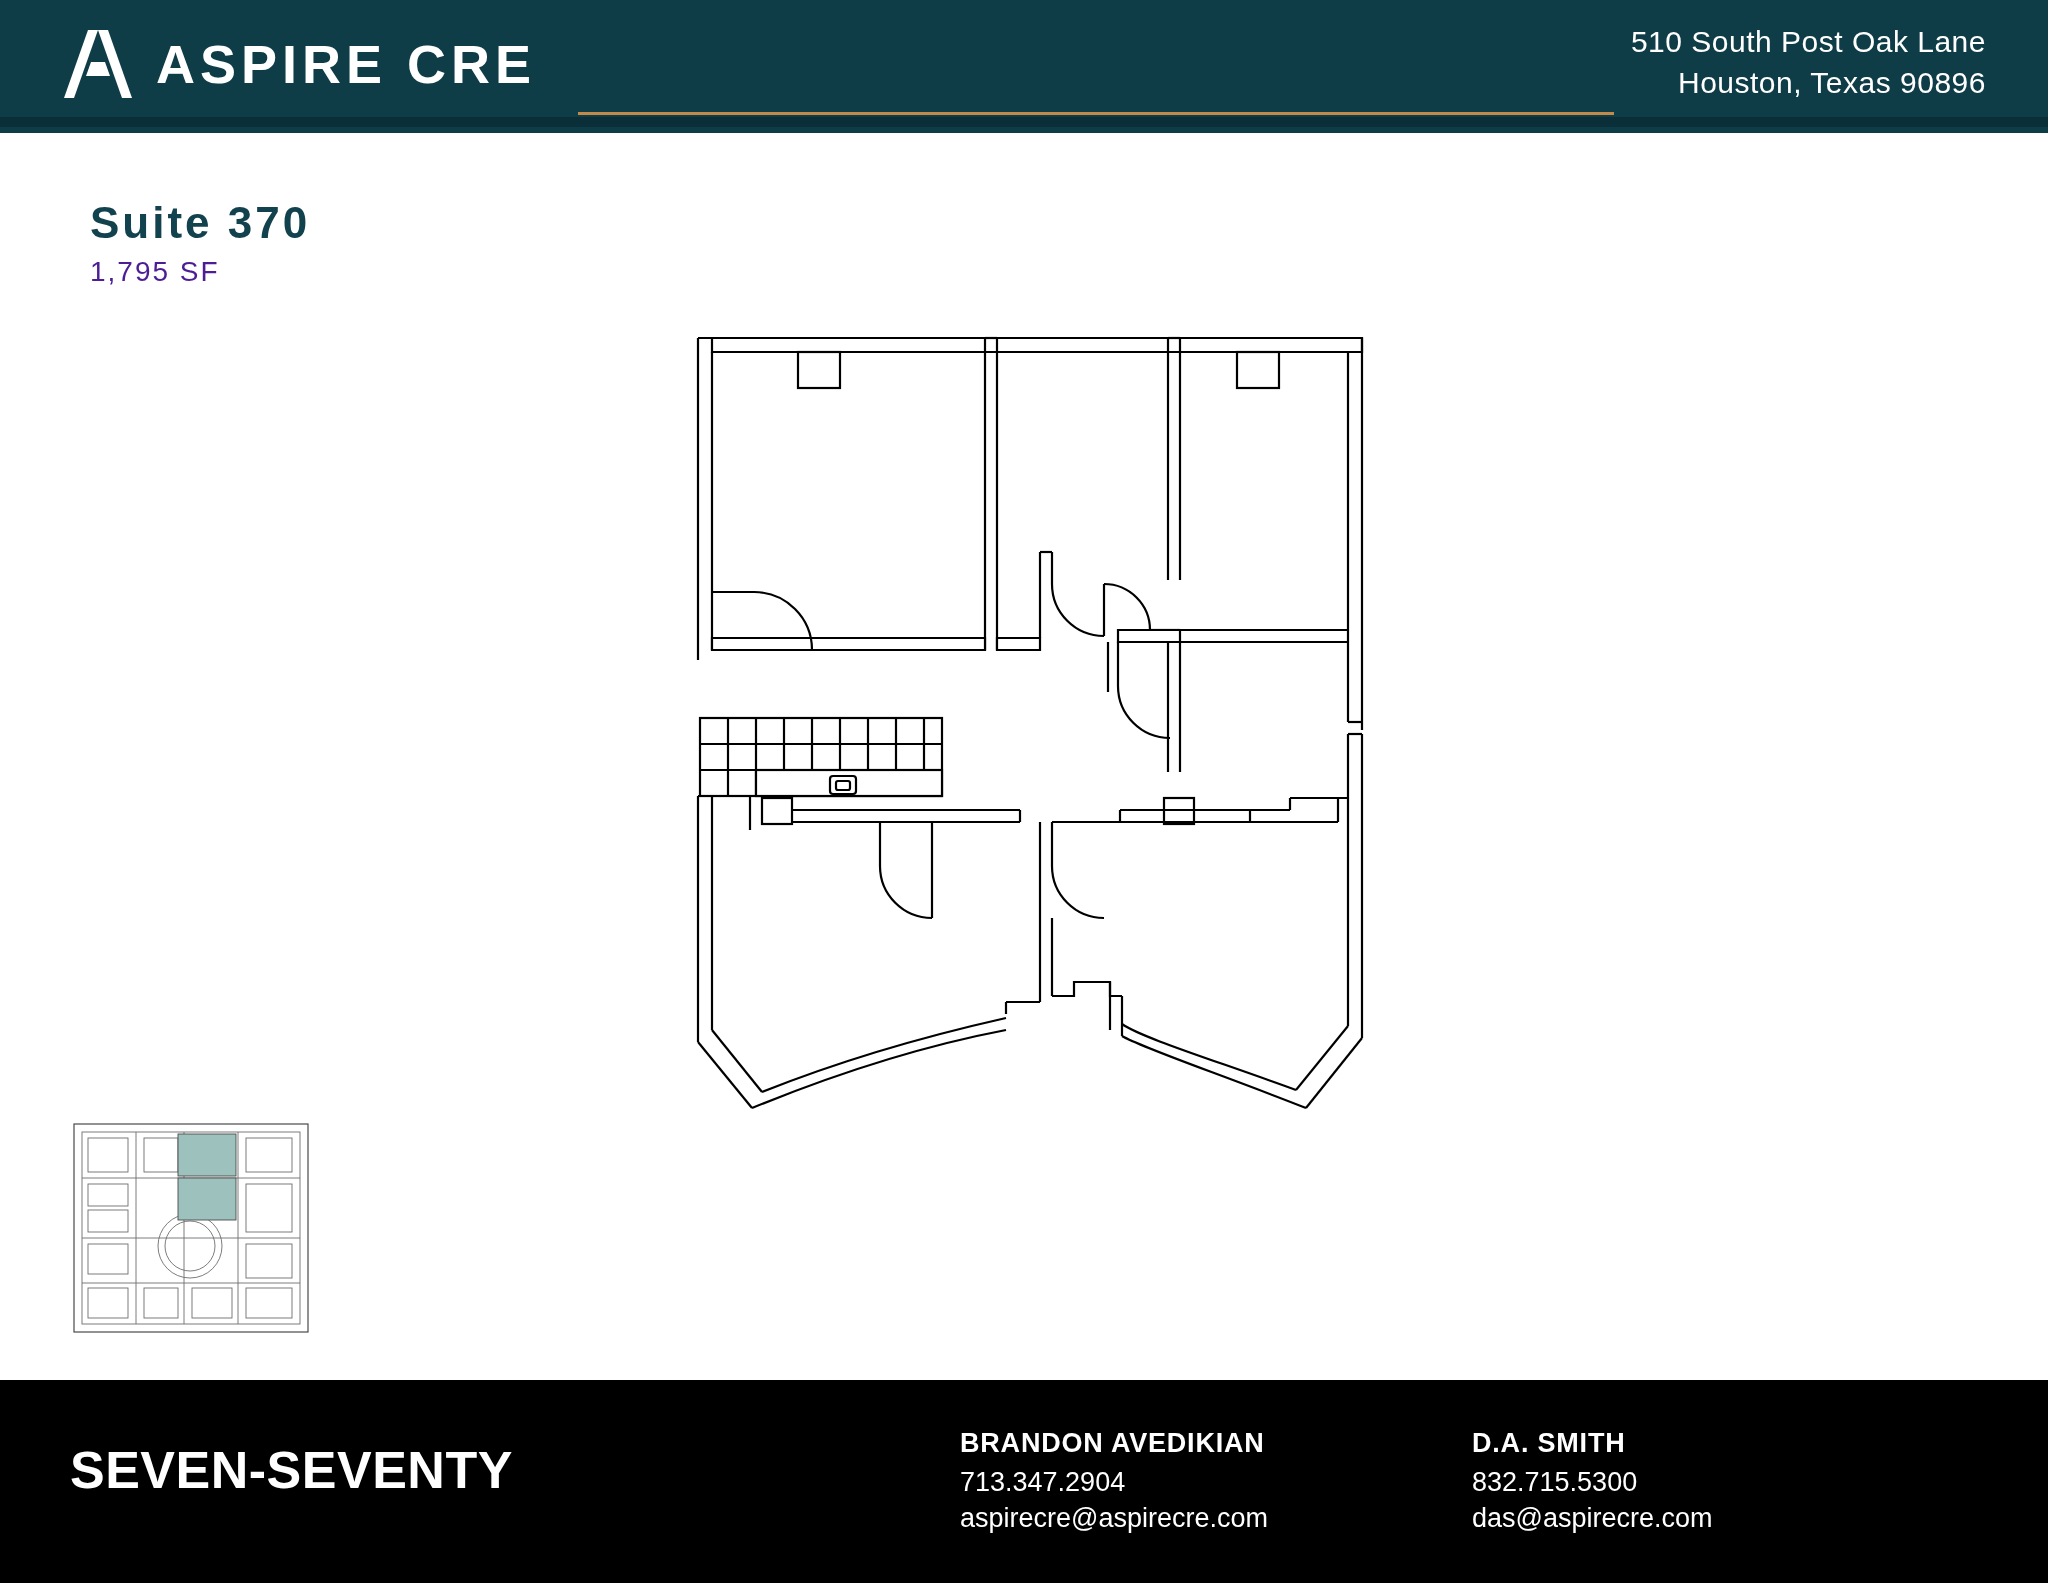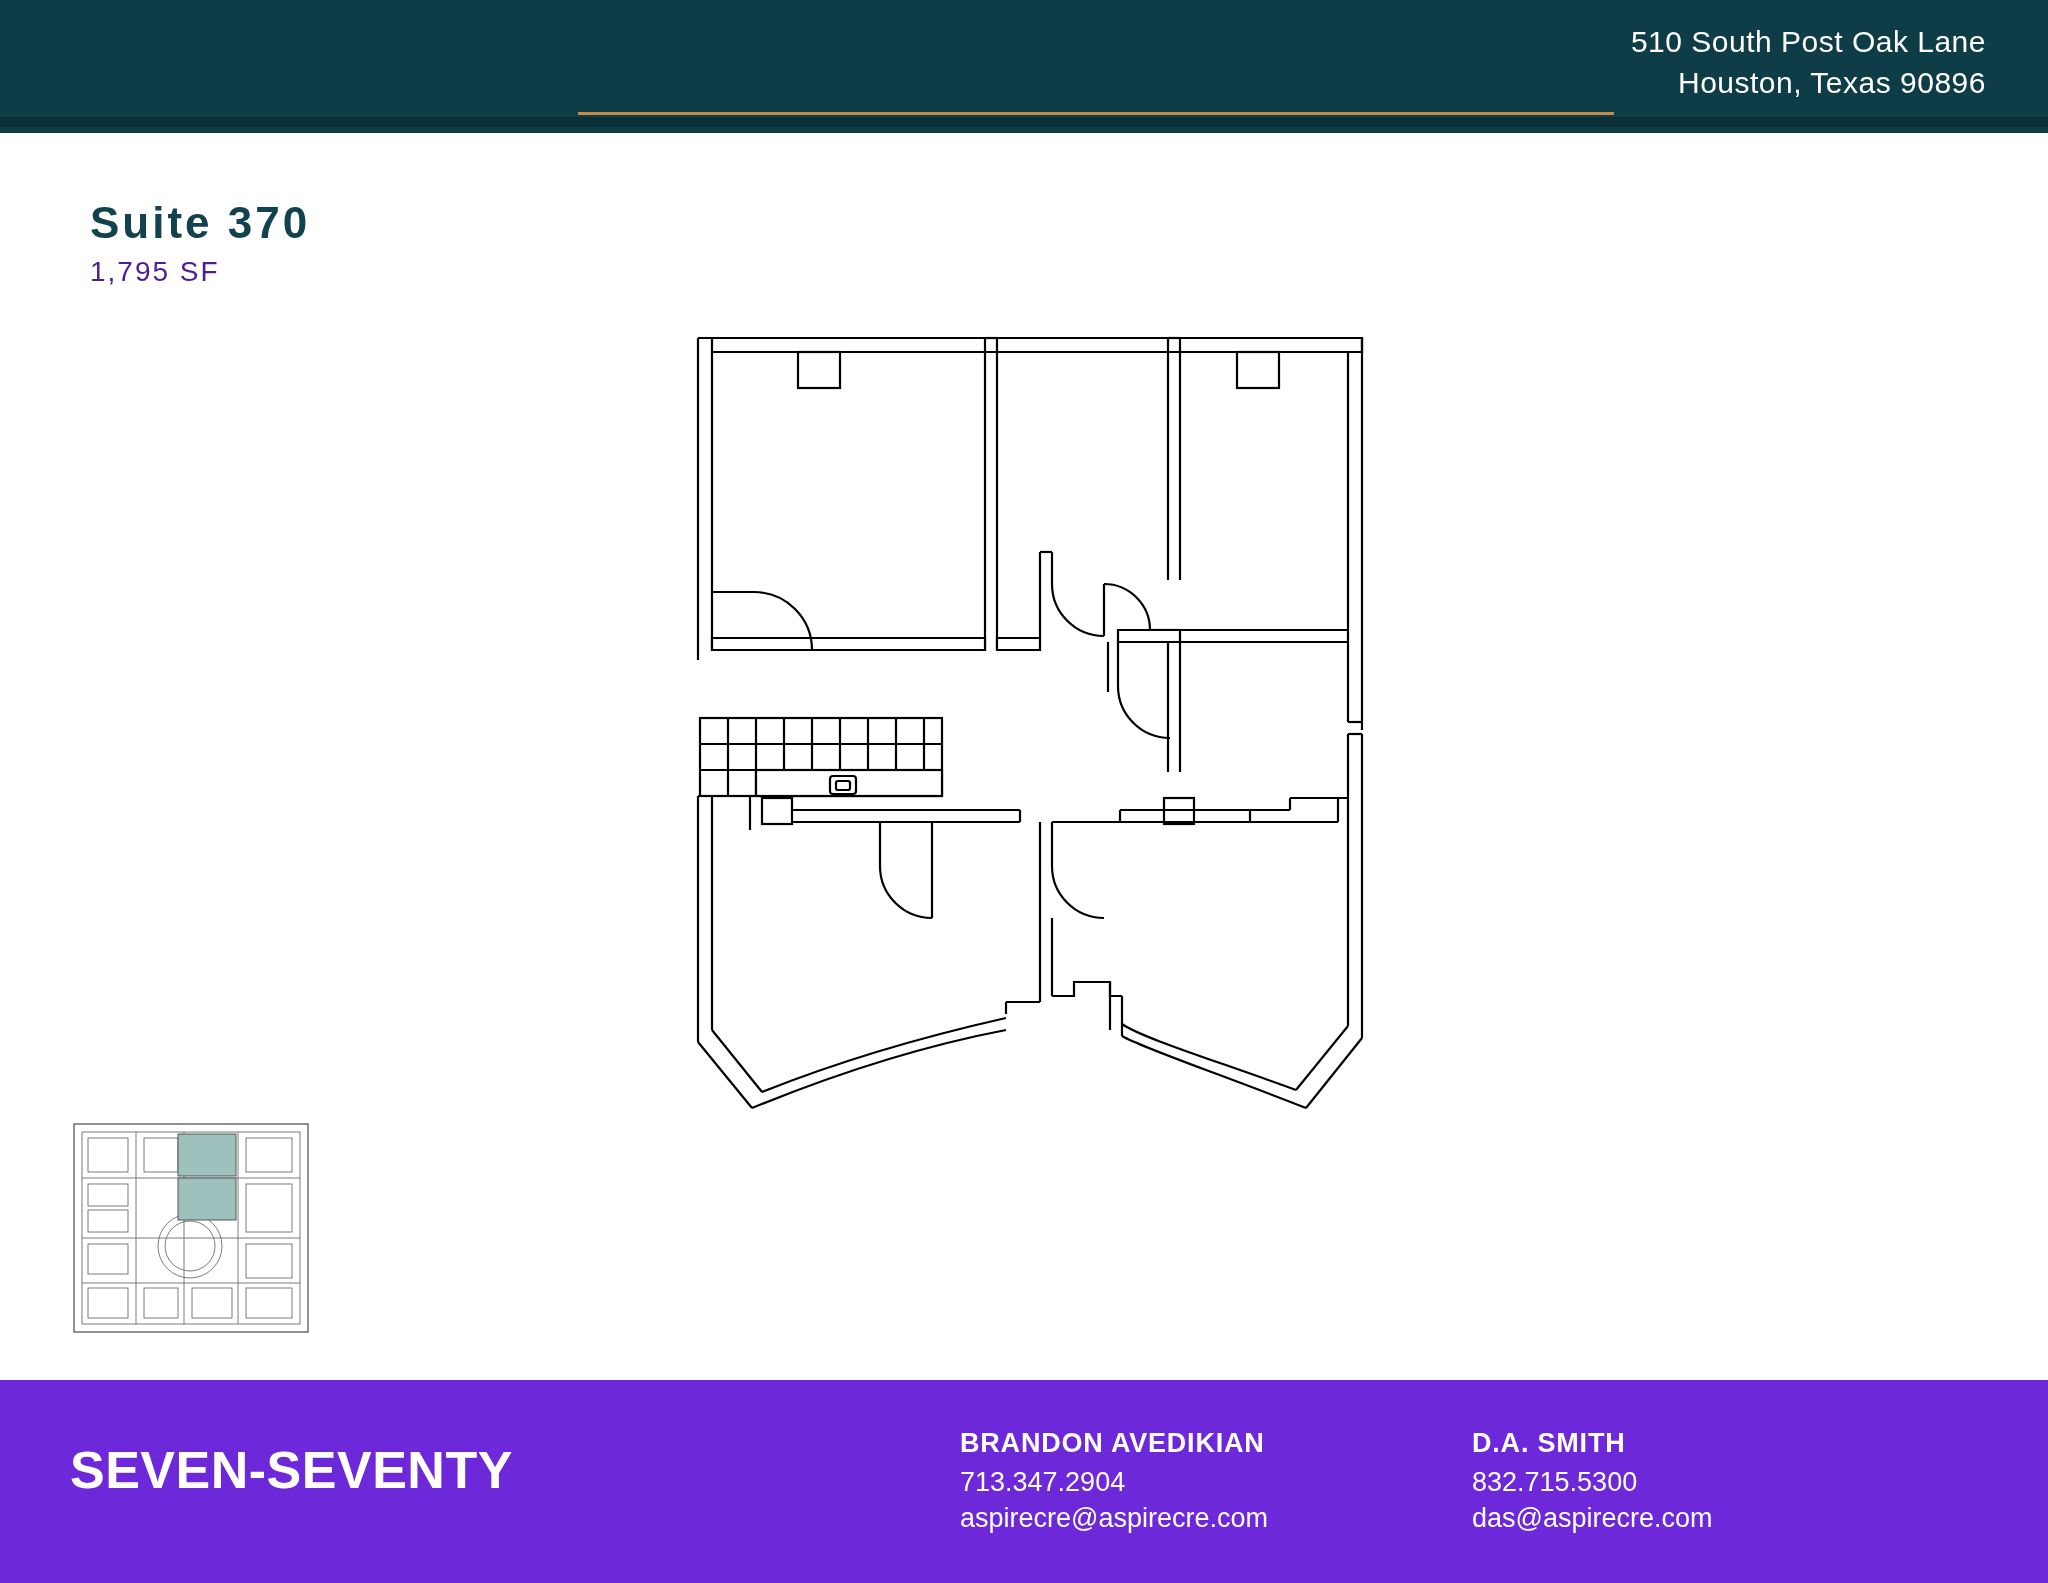--- a/index.html
+++ b/index.html
@@ -110,21 +110,21 @@
     height: 220px;
   }
   .keyplan svg { display: block; }
 
   
   .footer {
     position: absolute;
     left: 0; bottom: 0;
     width: 2048px;
     height: 203px;
-    background: #6d28d9;
+    background: #000000;
   }
   .footer-logo {
     position: absolute;
     left: 70px; top: 60px;
     color: #ffffff;
     font-size: 52px;
     font-weight: bold;
     letter-spacing: 0.5px;
     white-space: nowrap;
   }
@@ -146,20 +146,30 @@
     line-height: 1.35;
     white-space: nowrap;
   }
 </style>
 </head>
 <body>
 
 <div class="page">
 
   <div class="header">
+    <div class="brand">
+      <div class="brand-mark">
+        <svg width="80" height="72" viewBox="0 0 80 72" aria-hidden="true">
+          <path d="M6 70 L30 2 L40 2 L16 70 Z" fill="#ffffff"></path>
+          <path d="M40 2 L50 2 L74 70 L64 70 Z" fill="#ffffff"></path>
+          <path d="M33 34 L47 34 L52 48 L28 48 Z" fill="#ffffff"></path>
+        </svg>
+      </div>
+      <div class="brand-name">ASPIRE CRE</div>
+    </div>
     <div class="brand-rule"></div>
     <div class="addr">
       <div>510 South Post Oak Lane</div>
       <div>Houston, Texas 90896</div>
     </div>
     <div class="header-accent"></div>
   </div>
 
   <div class="suite-title">Suite 370</div>
   <div class="suite-sf">1,795 SF</div>

